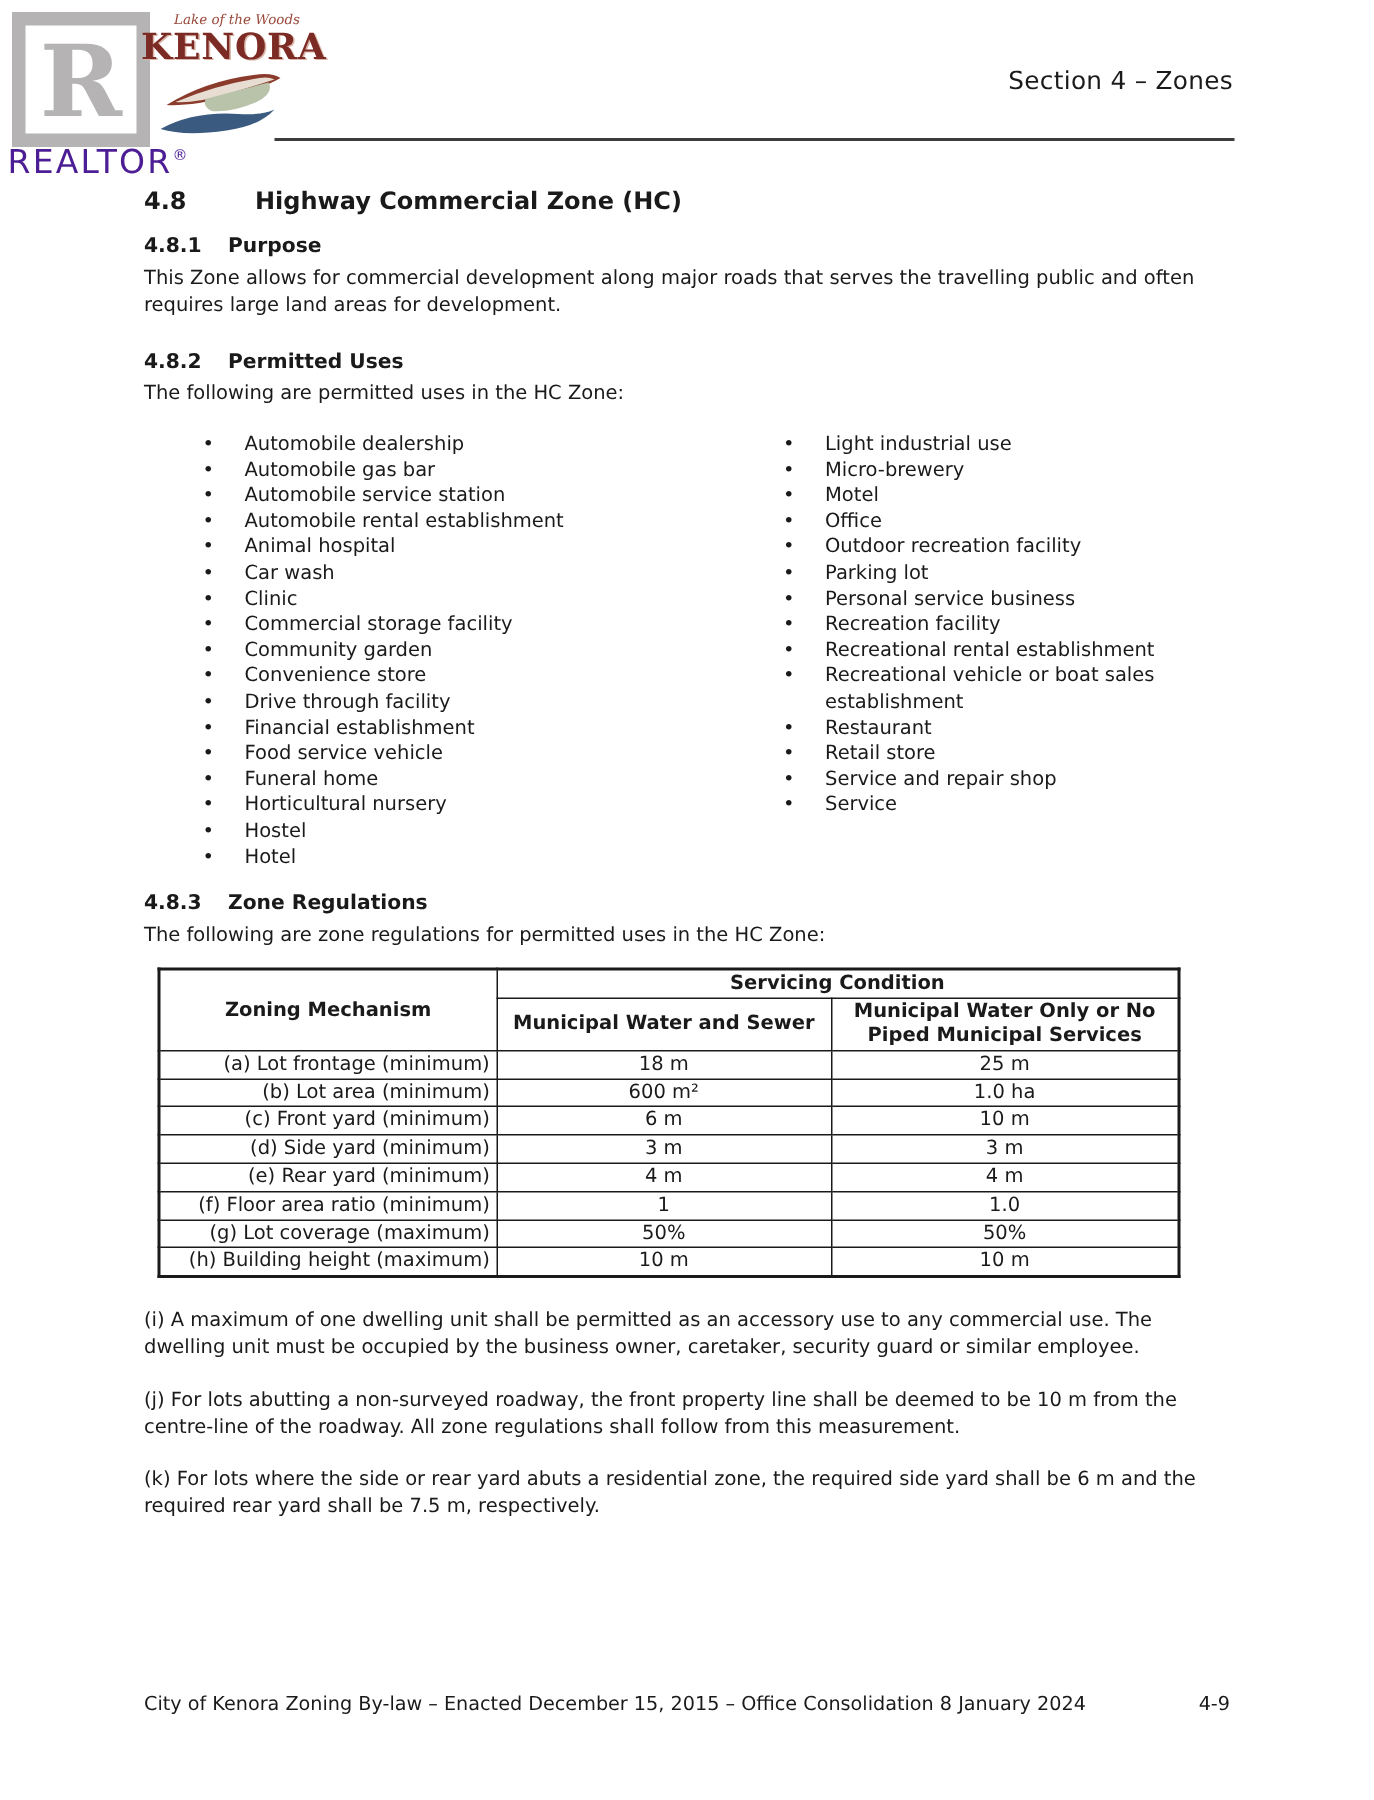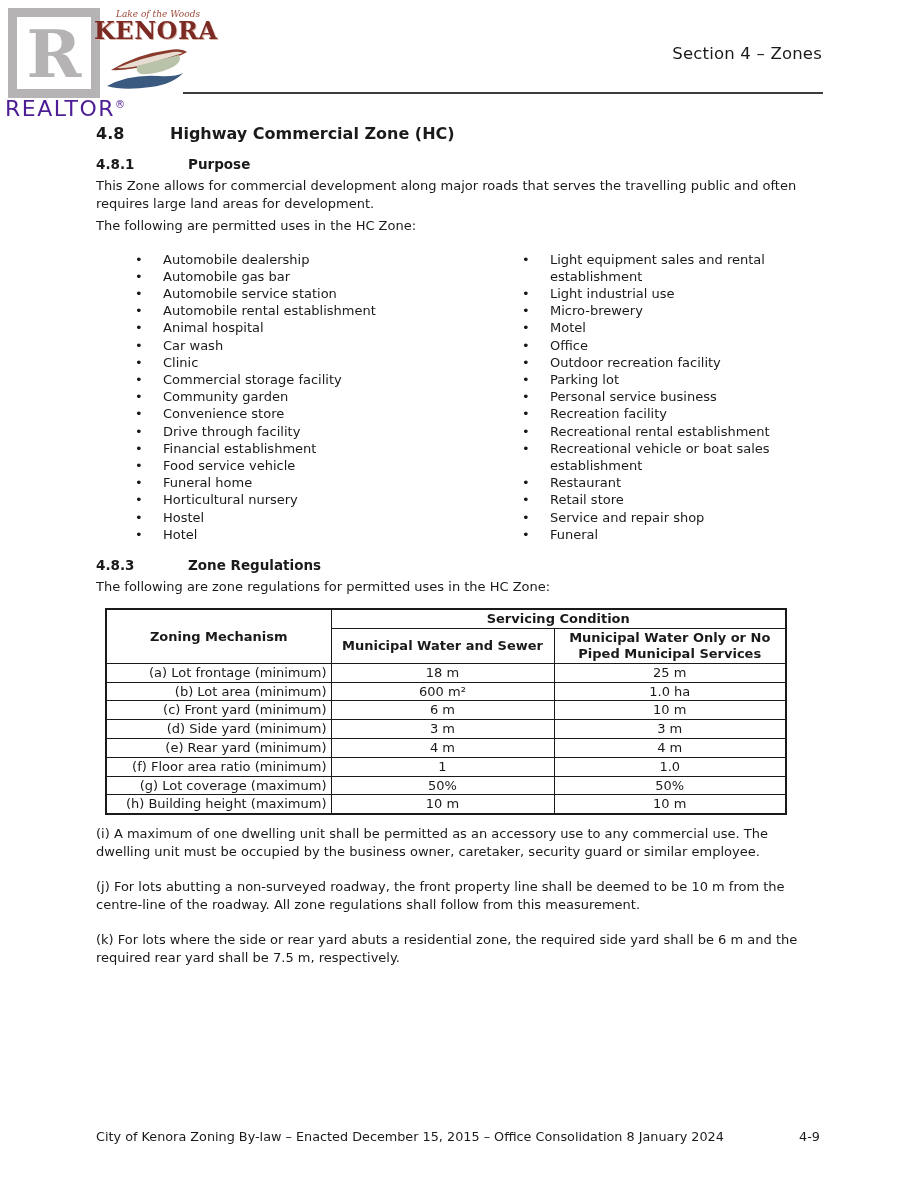--- a/index.html
+++ b/index.html
@@ -50,21 +50,21 @@
   .header-rule {
     position: absolute; top: 92px; left: 183px; width: 640px; height: 2px;
     background: #3c3c3c;
   }
 
   
   main { position: absolute; left: 96px; top: 124px; width: 726px; }
 
   .h-major { display: flex; font-size: 16px; font-weight: bold; margin: 0; }
   .h-major .num { width: 74px; flex: none; }
-  .h-sub { display: flex; font-size: 13.5px; font-weight: bold; margin: 0; gap: 36px; }
+  .h-sub { display: flex; font-size: 13.5px; font-weight: bold; margin: 0; }
   .h-sub .num { width: 56px; flex: none; }
 
   p { font-size: 13px; line-height: 17.5px; margin: 0; }
 
   .mt-purpose-h { margin-top: 13px; }
   .mt-body { margin-top: 5px; }
   .mt-section { margin-top: 21px; }
   .mt-zone-h { margin-top: 14px; }
 
   .uses { display: flex; margin-top: 16px; }
@@ -86,21 +86,21 @@
     border: 1px solid #1a1a1a; padding: 1px 4px; line-height: 15.8px;
   }
   table.zone-table th { font-weight: bold; text-align: center; }
   .col-mech { width: 225px; }
   .col-ws { width: 223px; }
   .col-wo { width: 232px; }
   th.mech-head { vertical-align: middle; }
   td.cell-mech { text-align: right; }
   td.cell-val { text-align: center; }
 
-  .note { margin-top: 10px; }
+  .note { margin-top: 20px; }
   .note-j { margin-top: 18px; }
   .note-k { margin-top: 18px; }
 
   footer {
     position: absolute; left: 96px; right: 96px; top: 1129px;
     display: flex; justify-content: space-between; font-size: 12.8px;
   }
 </style>
 </head>
 <body>
@@ -130,20 +130,24 @@
     <span class="num">4.8</span>
     <span>Highway Commercial Zone (HC)</span>
   </h1>
 
   <h2 class="h-sub mt-purpose-h">
     <span class="num">4.8.1</span>
     <span>Purpose</span>
   </h2>
   <p class="mt-body">This Zone allows for commercial development along major roads that serves the travelling public and often requires large land areas for development.</p>
 
+  <h2 class="h-sub mt-section">
+    <span class="num">4.8.2</span>
+    <span>Permitted Uses</span>
+  </h2>
   <p class="mt-body">The following are permitted uses in the HC Zone:</p>
 
   <div class="uses">
     <div class="uses-col-left">
       <ul>
           <li>Automobile dealership</li>
           <li>Automobile gas bar</li>
           <li>Automobile service station</li>
           <li>Automobile rental establishment</li>
           <li>Animal hospital</li>
@@ -156,35 +160,34 @@
           <li>Financial establishment</li>
           <li>Food service vehicle</li>
           <li>Funeral home</li>
           <li>Horticultural nursery</li>
           <li>Hostel</li>
           <li>Hotel</li>
         </ul>
     </div>
     <div class="uses-col-right">
       <ul>
-          <li>Light equipment sales and rental establishment</li>
           <li>Light industrial use</li>
           <li>Micro-brewery</li>
           <li>Motel</li>
           <li>Office</li>
           <li>Outdoor recreation facility</li>
           <li>Parking lot</li>
           <li>Personal service business</li>
           <li>Recreation facility</li>
           <li>Recreational rental establishment</li>
           <li>Recreational vehicle or boat sales establishment</li>
           <li>Restaurant</li>
           <li>Retail store</li>
           <li>Service and repair shop</li>
-          <li>Funeral</li>
+          <li>Service</li>
         </ul>
     </div>
   </div>
 
   <h2 class="h-sub mt-zone-h">
     <span class="num">4.8.3</span>
     <span>Zone Regulations</span>
   </h2>
   <p class="mt-body">The following are zone regulations for permitted uses in the HC Zone:</p>
 

